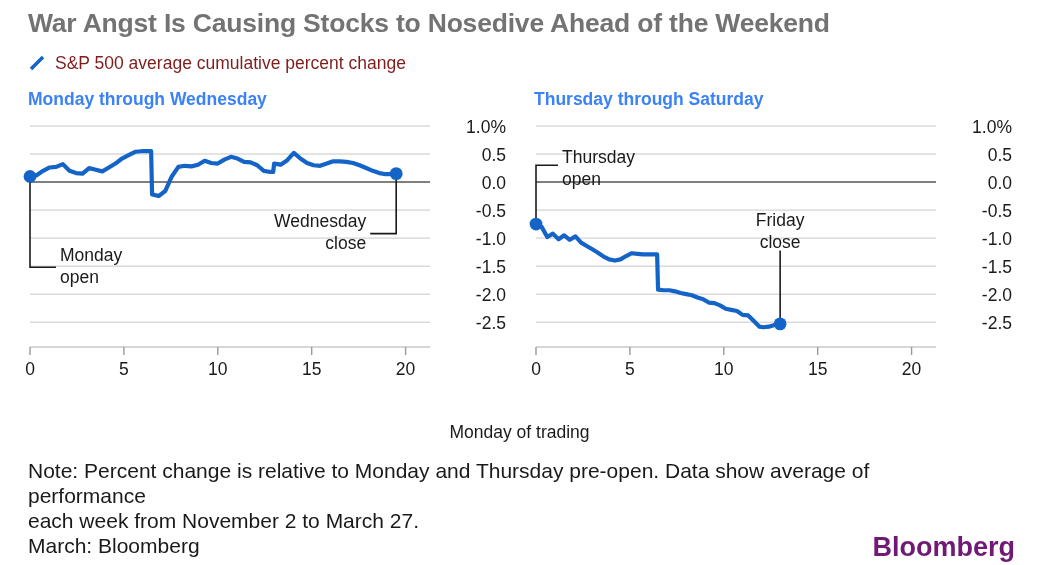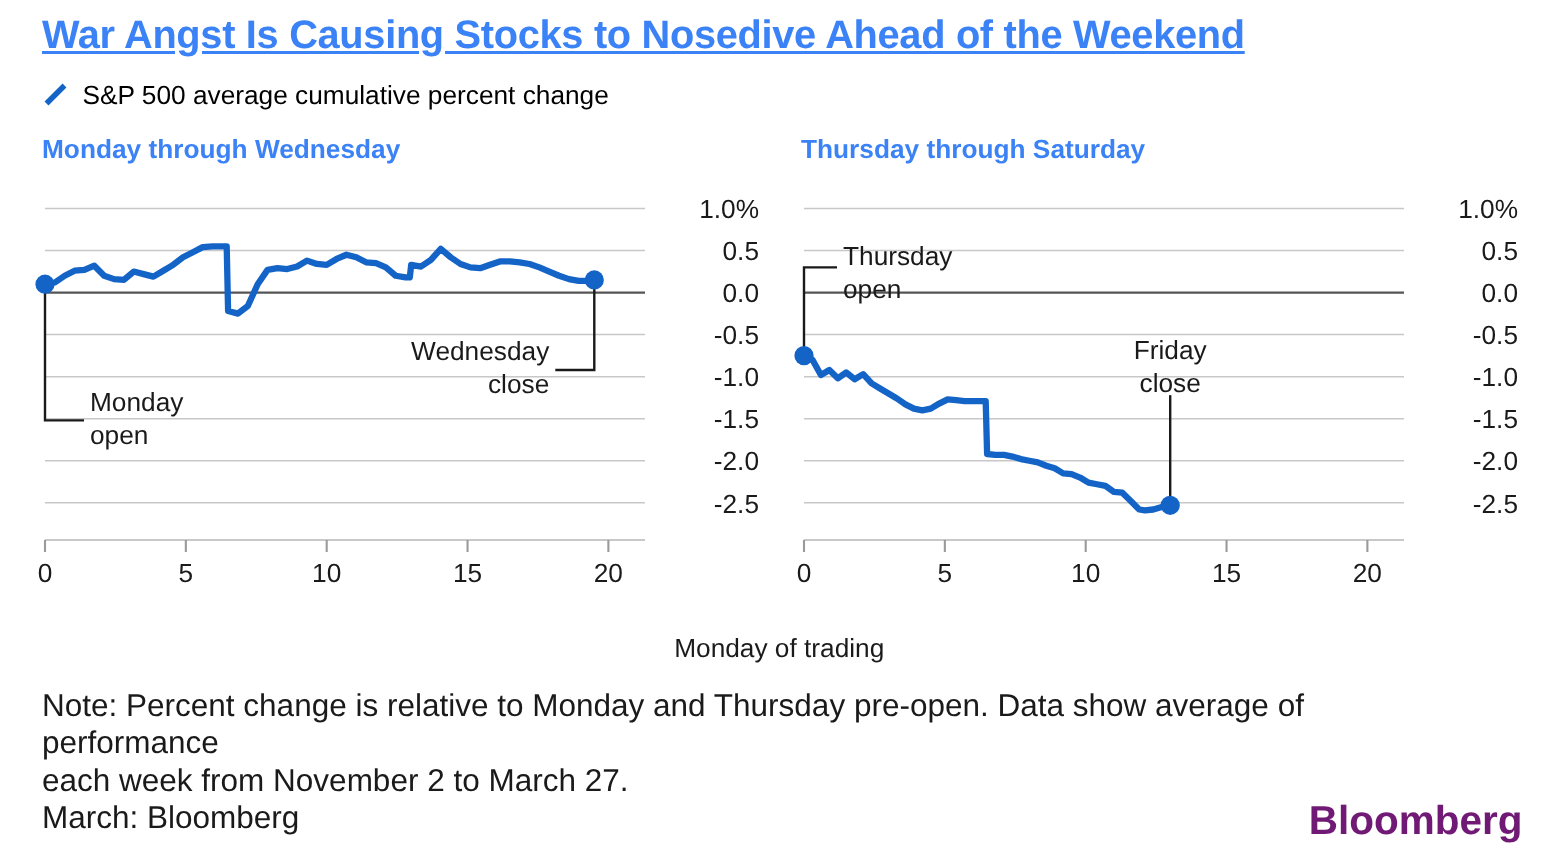--- a/index.html
+++ b/index.html
@@ -17,50 +17,49 @@
   .page { position: relative; width: 1039px; height: 565px; }
 
   .headline {
     position: absolute;
     left: 28px; top: 6px;
     width: 985px;
     font-size: 26.5px;
     font-weight: bold;
     letter-spacing: -0.2px;
     line-height: 34px;
-    color: #3b82f6;
+    color: #737373;
     white-space: nowrap;
-    text-decoration: underline;
   }
 
   .legend {
     position: absolute;
     left: 28px; top: 52px;
     display: flex; align-items: center; gap: 9px;
     height: 22px;
   }
   .legend-swatch { display: block; }
   .legend-label {
     font-size: 17.5px;
-    color: #000000;
+    color: #7f1d1d;
     line-height: 22px;
   }
 
   .panel-title {
     position: absolute;
     font-size: 17.5px;
     font-weight: bold;
     color: #3b82f6;
     line-height: 22px;
     white-space: nowrap;
   }
   #title-left  { left: 28px;  top: 88px; }
   #title-right { left: 534px; top: 88px; }
 
-  .chart { position: absolute; top: 125px; }
+  .chart { position: absolute; top: 112px; }
   #chart-left  { left: 16px;  width: 500px; height: 285px; }
   #chart-right { left: 522px; width: 500px; height: 285px; }
 
   .chart svg { display: block; }
 
   .axis-tick-label {
     font-family: "Liberation Sans", sans-serif;
     font-size: 17.5px;
     fill: #1a1a1a;
   }

